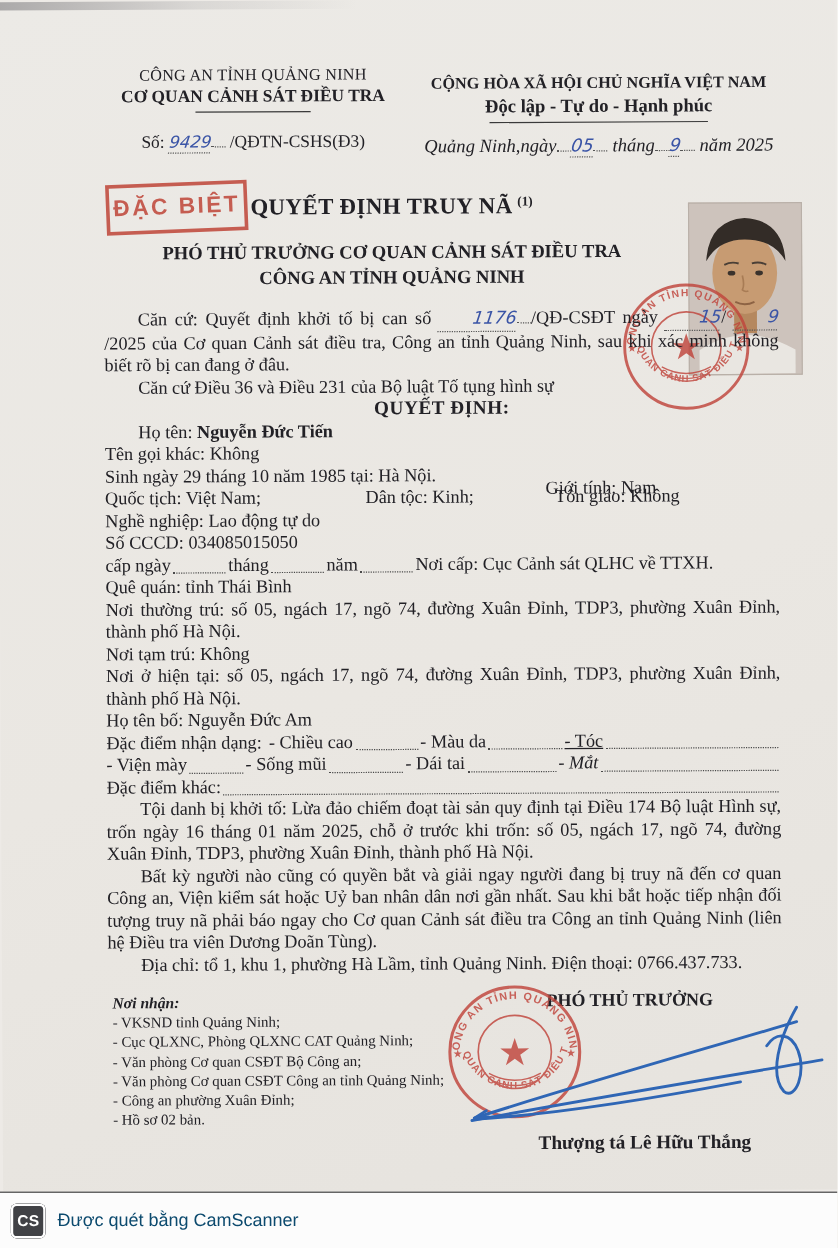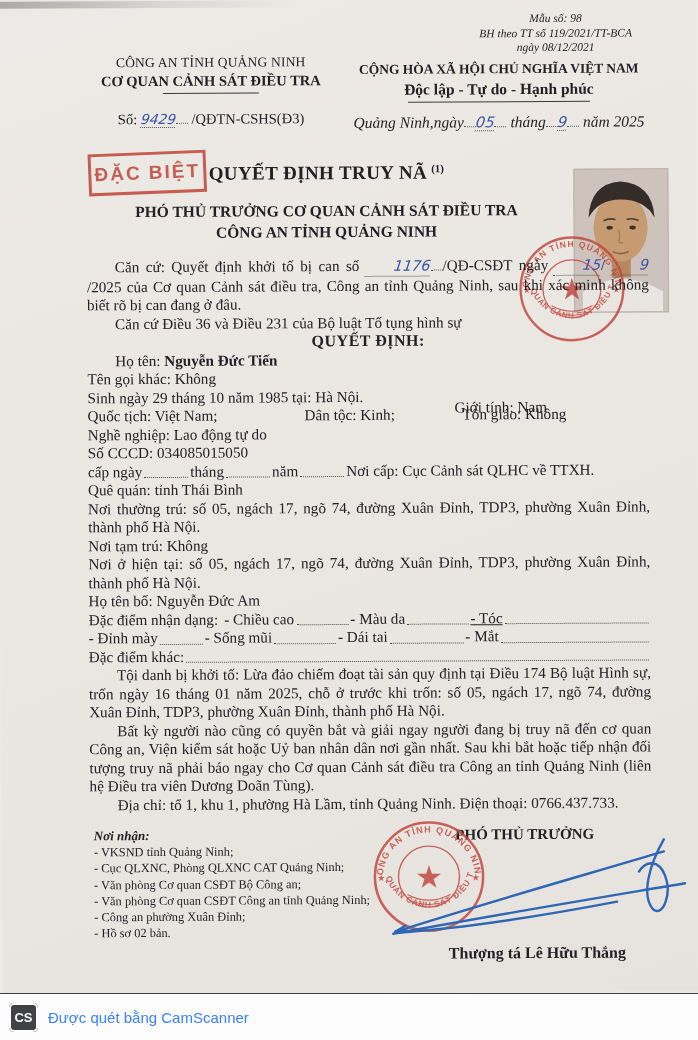--- a/index.html
+++ b/index.html
@@ -60,34 +60,29 @@
   .sig-name{position:absolute;left:415px;top:945px;width:240px;text-align:center;
             font-weight:bold;font-size:16px;}
   .sig-svg{position:absolute;left:375px;top:835px;}
   
   .cs-bar{position:absolute;left:0;top:993px;width:698px;height:47px;background:#fcfcfc;
           border-top:1px solid #404040;display:flex;align-items:center;
           font-family:"Liberation Sans",sans-serif;}
   .cs-logo{width:29px;height:29px;margin-left:9px;background:#414246;border-radius:5px;
            color:#fff;font-weight:bold;font-size:13px;display:flex;align-items:center;justify-content:center;
            box-shadow:inset 0 0 0 2px #fff,inset 0 0 0 3px #414246;}
-  .cs-text{margin-left:10px;color:#3b82f6;font-size:15px;}
+  .cs-text{margin-left:10px;color:#0c4a6e;font-size:15px;}
 </style>
 </head>
 <body>
 
 <div class="screen">
   <div class="paper">
     <div class="scan-edge"></div>
 
-    <div class="meta-note">
-      <div>Mẫu số: 98</div>
-      <div>BH theo TT số 119/2021/TT-BCA</div>
-      <div>ngày 08/12/2021</div>
-    </div>
 
     <div class="org">
       <div class="l1">CÔNG AN TỈNH QUẢNG NINH</div>
       <div class="l2">CƠ QUAN CẢNH SÁT ĐIỀU TRA</div>
       <div class="rule"></div>
     </div>
     <div class="doc-num">
       <span>Số:</span>
       <span class="hand hand-u">9429</span><span class="dotlead"></span>
       <span>/QĐTN-CSHS(Đ3)</span>
@@ -205,32 +200,32 @@
             <span>- Màu da</span>
             <span class="dots"></span>
           </span>
         <span class="feat-cell" style="flex:1.5;text-decoration:underline;">
             <span>- Tóc</span>
             <span class="dots"></span>
           </span>
       </div>
       <div class="feat-row">
         <span class="feat-cell" style="flex:1;">
-            <span>- Đỉnh mày</span>
+            <span>- Viện mày</span>
             <span class="dots"></span>
           </span>
         <span class="feat-cell" style="flex:1.15;">
             <span>- Sống mũi</span>
             <span class="dots"></span>
           </span>
         <span class="feat-cell" style="flex:1.1;">
             <span>- Dái tai</span>
             <span class="dots"></span>
           </span>
-        <span class="feat-cell" style="flex:1.6;">
+        <span class="feat-cell" style="flex:1.6;font-style:italic;">
             <span>- Mắt</span>
             <span class="dots"></span>
           </span>
       </div>
       <div class="feat-row">
         <span>Đặc điểm khác:</span>
         <span class="dots"></span>
       </div>
 
       <p class="indent">Tội danh bị khởi tố: Lừa đảo chiếm đoạt tài sản quy định tại Điều 174 Bộ luật Hình sự, trốn ngày 16 tháng 01 năm 2025, chỗ ở trước khi trốn: số 05, ngách 17, ngõ 74, đường Xuân Đỉnh, TDP3, phường Xuân Đỉnh, thành phố Hà Nội.</p>

